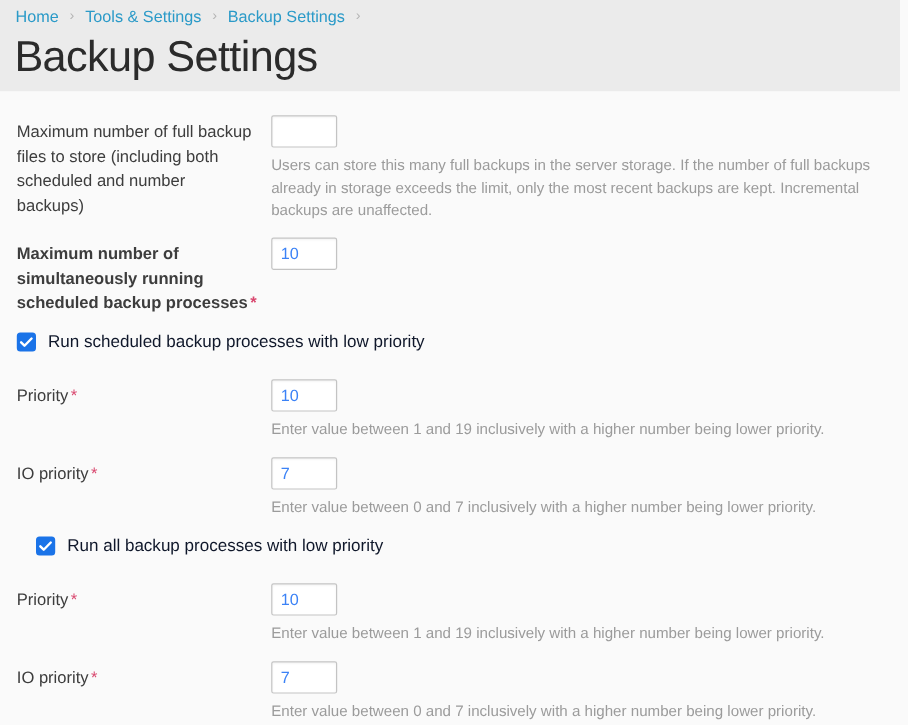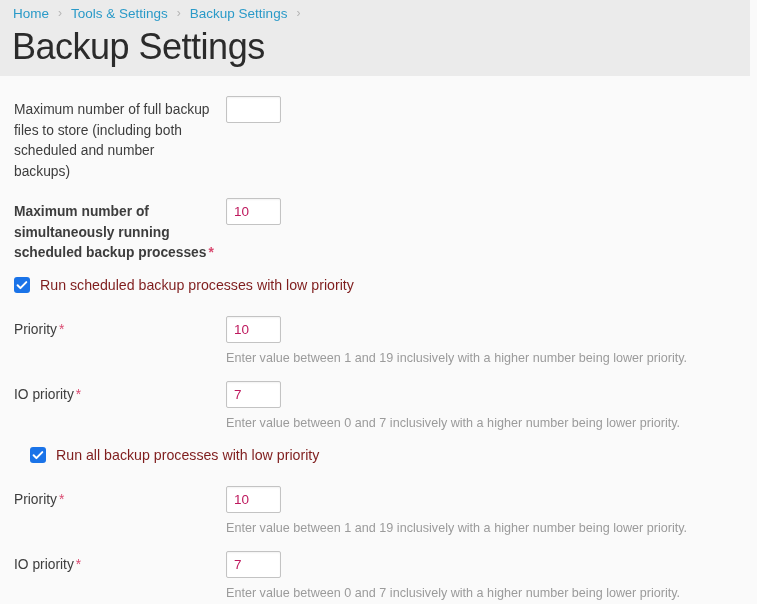--- a/index.html
+++ b/index.html
@@ -101,21 +101,21 @@
     position: absolute;
     left: 226px;
   }
   input.txt {
     box-sizing: border-box;
     width: 55px;
     height: 27px;
     padding: 0 7px;
     font-family: "Liberation Sans", sans-serif;
     font-size: 13.5px;
-    color: #be185d;
+    color: #3b82f6;
     background: #ffffff;
     border: 1px solid #c3c3c3;
     border-radius: 2px;
     box-shadow: inset 0 1px 2px rgba(0,0,0,0.055);
     outline: none;
   }
   .hint {
     margin-top: 6px;
     width: 505px;
     font-size: 12.6px;
@@ -138,21 +138,21 @@
     border-radius: 3px;
     background: #1a73e8;
     margin-top: 2px;
     cursor: pointer;
   }
   .cbox svg { display: block; }
   .cbox-label {
     margin-left: 10px;
     font-size: 14.2px;
     line-height: 20px;
-    color: #7f1d1d;
+    color: #0f172a;
     cursor: pointer;
     white-space: nowrap;
   }
 </style>
 </head>
 <body>
 
 <div class="header-band">
   <nav class="breadcrumb">
     <a class="crumb-link" href="#">Home</a>
@@ -166,20 +166,21 @@
 </div>
 
 <div class="scroll-thumb"></div>
 
 <div class="form-body">
 
   <div class="field-row" style="top:18px;">
     <div class="field-label" style="top:0;">Maximum number of full backup files to store (including both scheduled and number backups)</div>
     <div class="control-col" style="top:-4px;">
       <input class="txt" type="text" value="" style="">
+      <div class="hint">Users can store this many full backups in the server storage. If the number of full backups already in storage exceeds the limit, only the most recent backups are kept. Incremental backups are unaffected.</div>
     </div>
   </div>
 
   <div class="field-row" style="top:120px;">
     <div class="field-label" style="top:0;font-weight:bold;"><span>Maximum number of simultaneously running scheduled backup processes</span><span class="req">*</span></div>
     <div class="control-col" style="top:-4px;">
       <input class="txt" type="text" value="10" style="">
     </div>
   </div>
 

